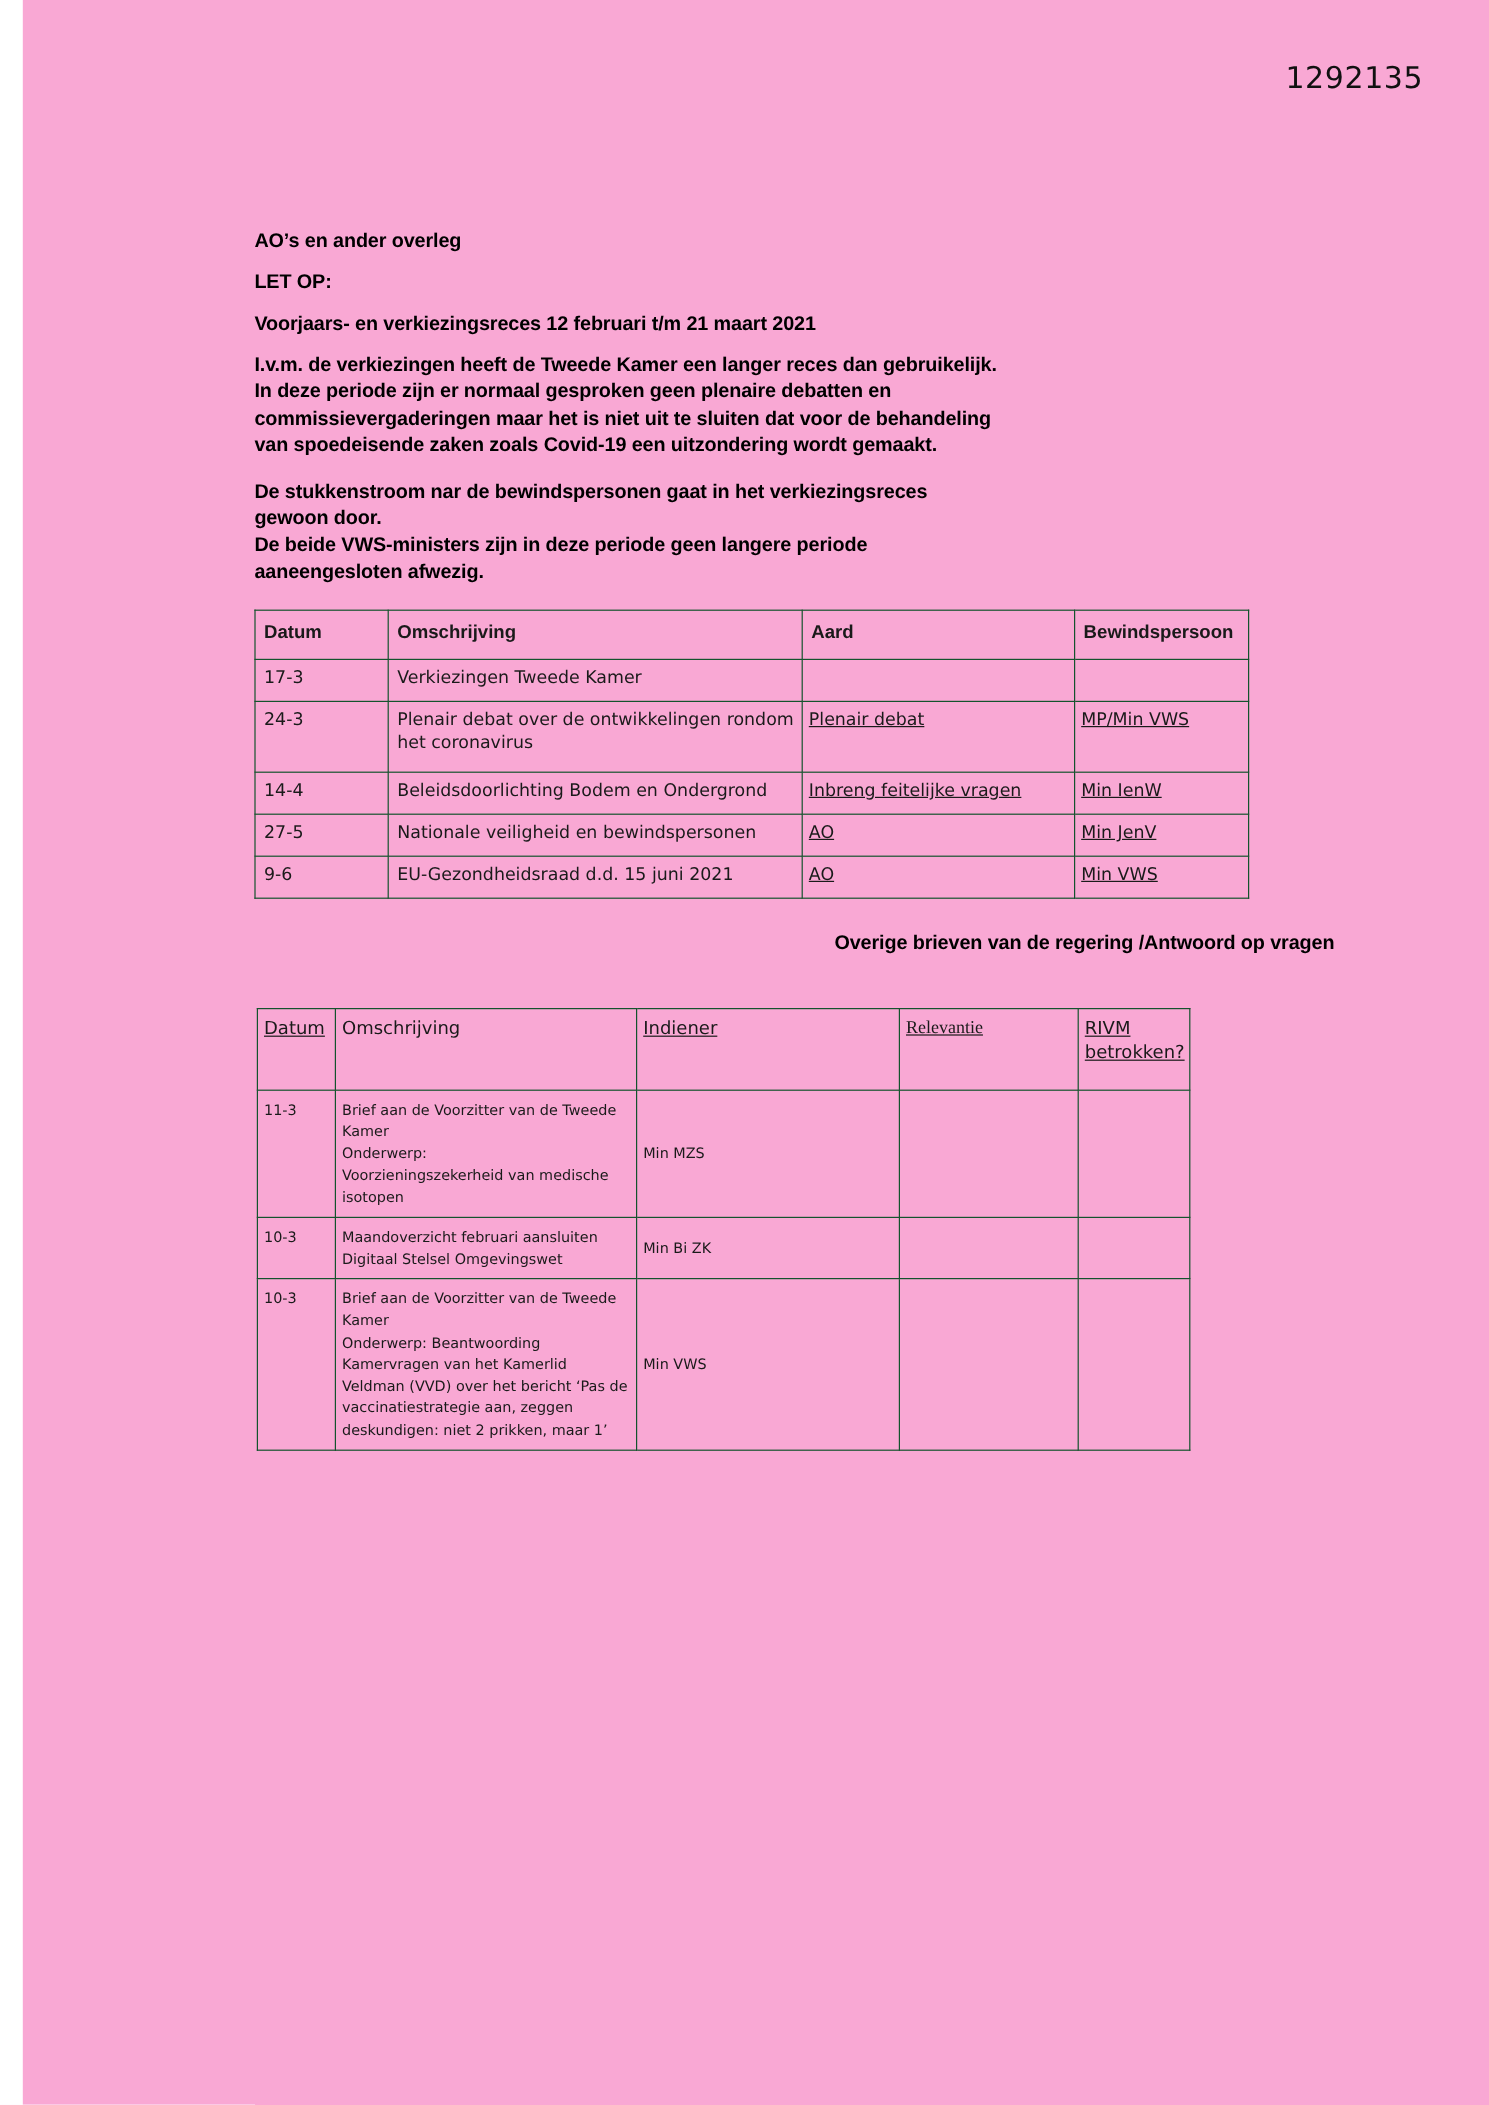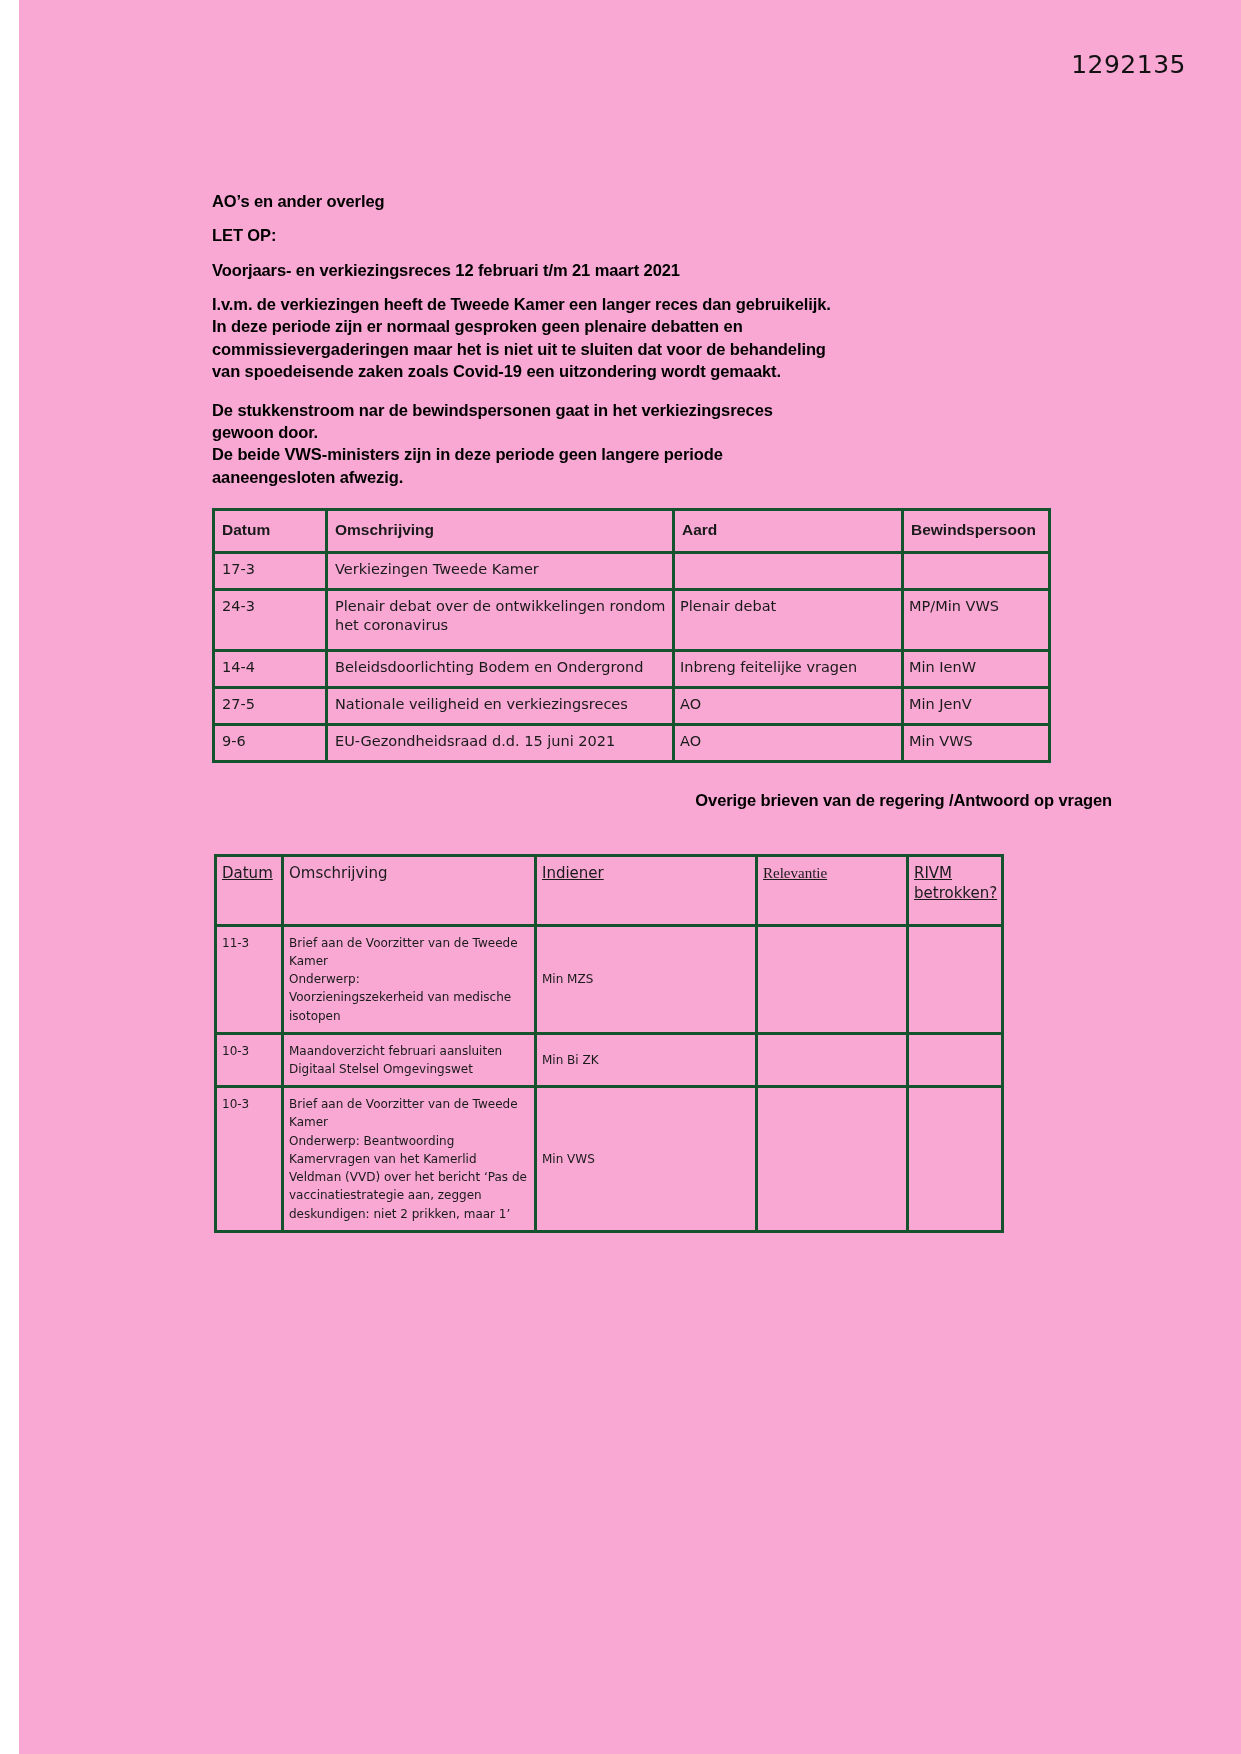--- a/index.html
+++ b/index.html
@@ -61,21 +61,21 @@
 
   
   table {
     border-collapse: collapse;
     table-layout: fixed;
     font-family: "DejaVu Sans", sans-serif;
     font-size: 14.5px;
     color: #1a1a1a;
   }
   table td, table th {
-    border: 3px solid #14532d;
+    border: 1px solid #14532d;
     vertical-align: top;
     padding: 6px 7px 8px 7px;
     text-align: left;
     font-weight: normal;
     line-height: 1.32;
   }
 
   
   .table-one {
     width: 770px;
@@ -86,21 +86,21 @@
     font-weight: bold;
     font-size: 15.5px;
     padding: 9px 7px 10px 7px;
   }
   .table-one td { height: 20px; }
   .table-one .c-datum { width: 96px; }
   .table-one .c-oms  { width: 330px; }
   .table-one .c-aard { width: 212px; }
   .table-one .c-bew  { width: 130px; }
   .table-one td.c-oms { padding-right: 0; }
-  .table-one td.c-aard, .table-one td.c-bew { padding-left: 5px; }
+  .table-one td.c-aard, .table-one td.c-bew { padding-left: 5px; text-decoration: underline; }
   .table-one .pad-tall { padding-bottom: 14px; }
 
   
   .mid-heading {
     font-weight: bold;
     font-size: 16.5px;
     margin: 28px 0 0 0;
     letter-spacing: -0.1px;
     text-align: right;
   }
@@ -175,21 +175,21 @@
           <td class="c-bew">MP/Min VWS</td>
         </tr>
         <tr>
           <td class="c-datum">14-4</td>
           <td class="c-oms">Beleidsdoorlichting Bodem en Ondergrond</td>
           <td class="c-aard">Inbreng feitelijke vragen</td>
           <td class="c-bew">Min IenW</td>
         </tr>
         <tr>
           <td class="c-datum">27-5</td>
-          <td class="c-oms">Nationale veiligheid en verkiezingsreces</td>
+          <td class="c-oms">Nationale veiligheid en bewindspersonen</td>
           <td class="c-aard">AO</td>
           <td class="c-bew">Min JenV</td>
         </tr>
         <tr>
           <td class="c-datum">9-6</td>
           <td class="c-oms">EU-Gezondheidsraad d.d. 15 juni 2021</td>
           <td class="c-aard">AO</td>
           <td class="c-bew">Min VWS</td>
         </tr>
       </tbody>

